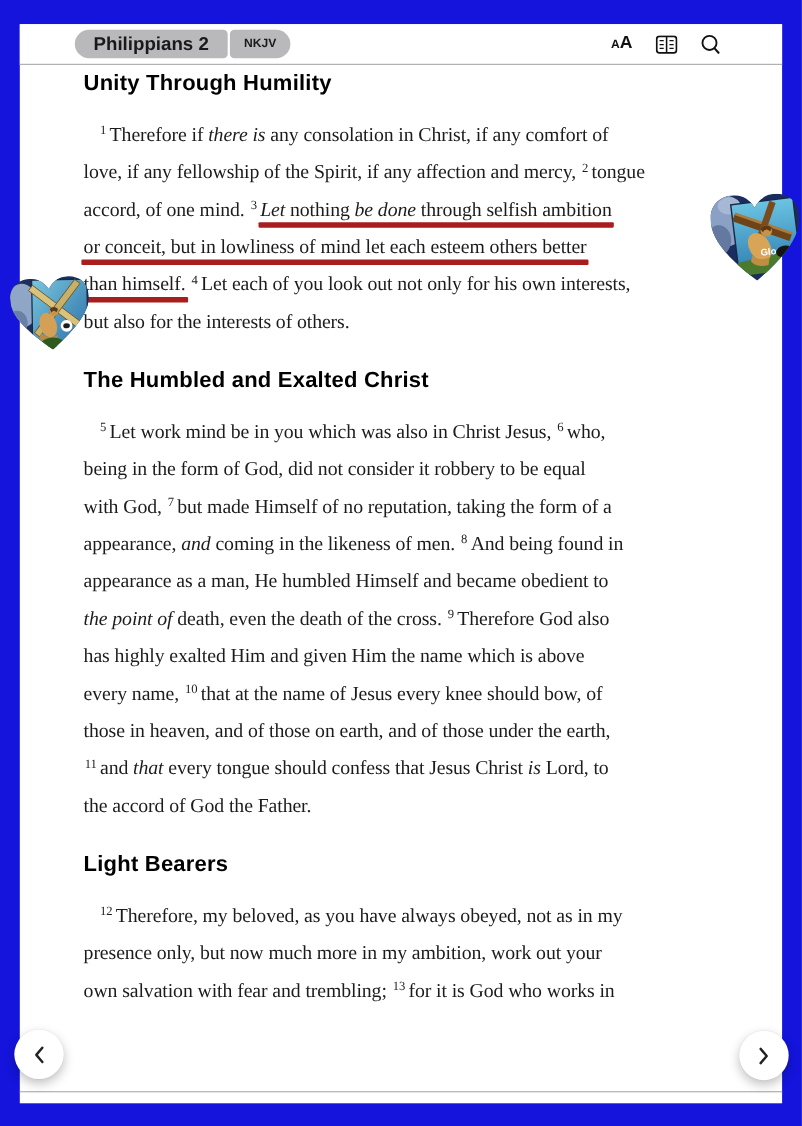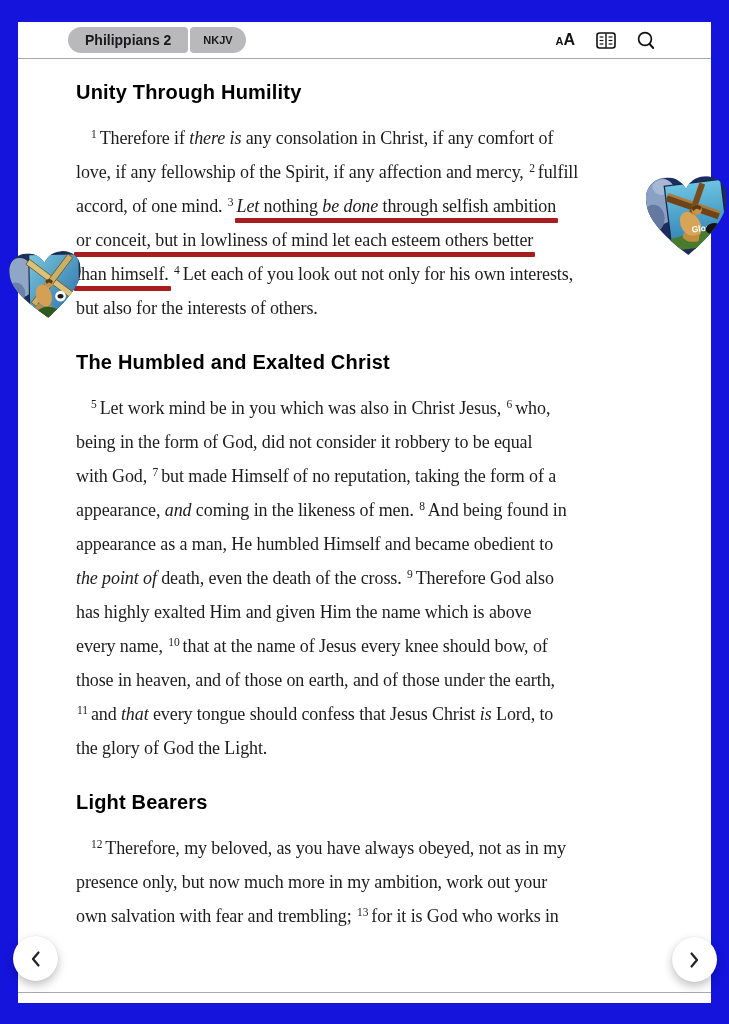--- a/index.html
+++ b/index.html
@@ -16,36 +16,36 @@
   
   .toolbar{
     position:relative;height:36px;display:flex;align-items:center;
     border-bottom:1px solid #a9a9ad;background:#fff;
   }
   .seg{display:flex;gap:2px;margin-left:50px;}
   .seg .pill{
     border:none;background:#b9b9bc;color:#19191c;font-family:inherit;
     font-weight:bold;height:26px;display:flex;align-items:center;cursor:default;
   }
-  .seg .pill.s1{border-radius:13px 4px 4px 13px;padding:0 17px;font-size:14px;}
+  .seg .pill.s1{border-radius:13px 4px 4px 13px;padding:0 17px;font-size:17px;}
   .seg .pill.s2{border-radius:4px 13px 13px 4px;padding:0 13px;font-size:11px;}
   .tools{margin-left:auto;margin-right:56px;display:flex;align-items:center;gap:21px;}
   .aa{font-weight:bold;color:#111;line-height:1;display:flex;align-items:baseline;}
   .aa .a1{font-size:11px;}
   .aa .a2{font-size:16px;}
   .icon-btn{display:flex;align-items:center;}
   
   .scripture{
     padding:0 48px 0 58px;color:#1c1c1c;font-size:18px;
   }
   .scripture h2{
     font-size:20px;color:#000;margin:26px 0 17px 0;letter-spacing:.2px;
     font-weight:bold;
   }
-  .scripture h2.first{margin-top:22px;}
+  .scripture h2.first{margin-top:6px;}
   .para{margin:0;}
   .vline{height:34px;line-height:34px;white-space:nowrap;letter-spacing:-0.1px;font-family:Liberation Serif, serif;}
   .vline.first{padding-left:14px;}
   .sup{font-size:11.5px;position:relative;top:-6px;margin:0 3px 0 1px;font-weight:400;}
   .u{position:relative;}
   .u::after{
     content:"";position:absolute;left:-2px;right:-2px;bottom:-7px;height:5px;
     background:#a81e1e;border-radius:1px;
   }
   
@@ -97,39 +97,39 @@
           <line x1="12.6" y1="13" x2="16.2" y2="17" stroke="#111" stroke-width="1.9" stroke-linecap="round"></line>
         </svg>
       </div>
     </div>
   </div>
 
   <div class="scripture">
       <h2 class="first">Unity Through Humility</h2>
       <div class="para">
         <div class="vline first"><span class="sup">1</span><span>Therefore if </span><i>there is</i><span> any consolation in Christ, if any comfort of</span></div>
-        <div class="vline"><span>love, if any fellowship of the Spirit, if any affection and mercy, </span><span class="sup">2</span><span>fulfill</span></div>
+        <div class="vline"><span>love, if any fellowship of the Spirit, if any affection and mercy, </span><span class="sup">2</span><span>tongue</span></div>
         <div class="vline"><span>accord, of one mind. </span><span class="sup">3</span><span class="u"><i>Let</i><span> nothing </span><i>be done</i><span> through selfish ambition</span></span></div>
         <div class="vline"><span class="u"><span>or conceit, but in lowliness of mind let each esteem others better</span></span></div>
         <div class="vline"><span class="u"><span>than himself.</span></span><span> </span><span class="sup">4</span><span>Let each of you look out not only for his own interests,</span></div>
         <div class="vline"><span>but also for the interests of others.</span></div>
       </div>
       <h2 class="">The Humbled and Exalted Christ</h2>
       <div class="para">
         <div class="vline first"><span class="sup">5</span><span>Let work mind be in you which was also in Christ Jesus, </span><span class="sup">6</span><span>who,</span></div>
         <div class="vline"><span>being in the form of God, did not consider it robbery to be equal</span></div>
         <div class="vline"><span>with God, </span><span class="sup">7</span><span>but made Himself of no reputation, taking the form of a</span></div>
         <div class="vline"><span>appearance, </span><i>and</i><span> coming in the likeness of men. </span><span class="sup">8</span><span>And being found in</span></div>
         <div class="vline"><span>appearance as a man, He humbled Himself and became obedient to</span></div>
         <div class="vline"><i>the point of</i><span> death, even the death of the cross. </span><span class="sup">9</span><span>Therefore God also</span></div>
         <div class="vline"><span>has highly exalted Him and given Him the name which is above</span></div>
         <div class="vline"><span>every name, </span><span class="sup">10</span><span>that at the name of Jesus every knee should bow, of</span></div>
         <div class="vline"><span>those in heaven, and of those on earth, and of those under the earth,</span></div>
         <div class="vline"><span class="sup">11</span><span>and </span><i>that</i><span> every tongue should confess that Jesus Christ </span><i>is</i><span> Lord, to</span></div>
-        <div class="vline"><span>the glory of God the Light.</span></div>
+        <div class="vline"><span>the accord of God the Father.</span></div>
       </div>
       <h2 class="">Light Bearers</h2>
       <div class="para">
         <div class="vline first"><span class="sup">12</span><span>Therefore, my beloved, as you have always obeyed, not as in my</span></div>
         <div class="vline"><span>presence only, but now much more in my ambition, work out your</span></div>
         <div class="vline"><span>own salvation with fear and trembling; </span><span class="sup">13</span><span>for it is God who works in</span></div>
       </div>
     </div>
 
   <div class="bottom-rule"></div>

